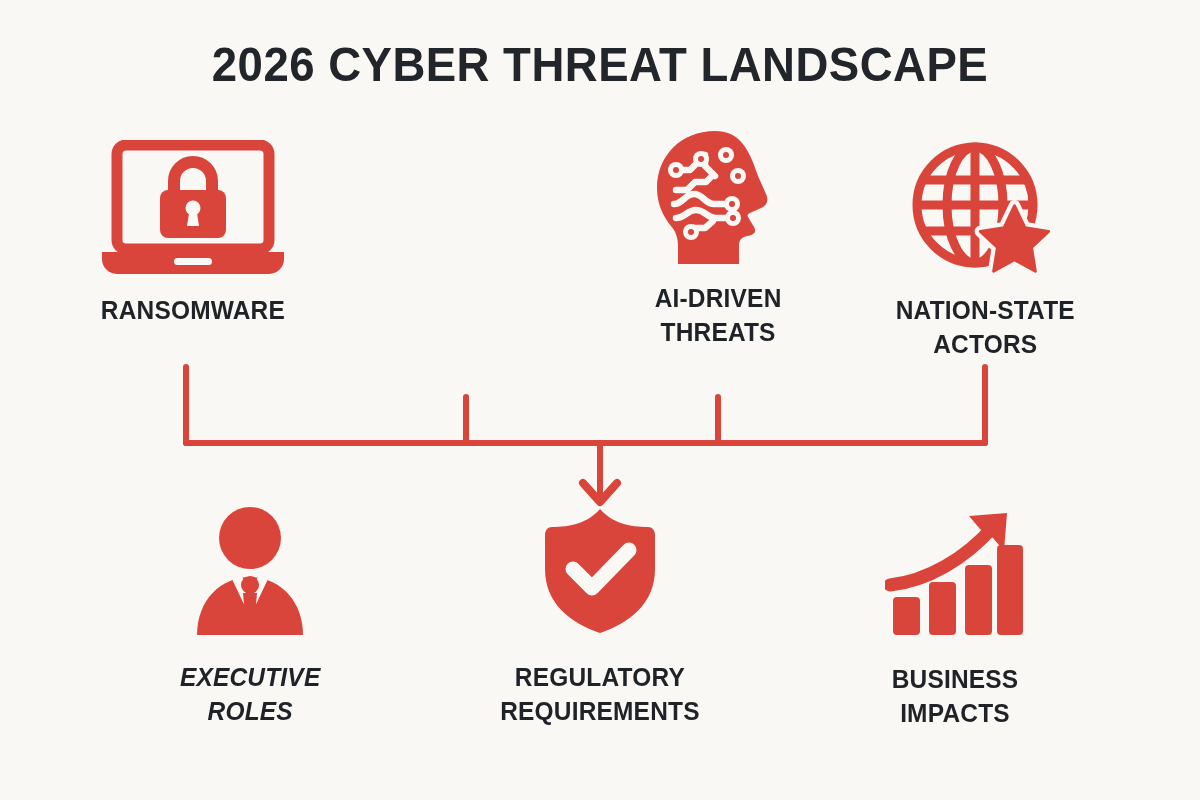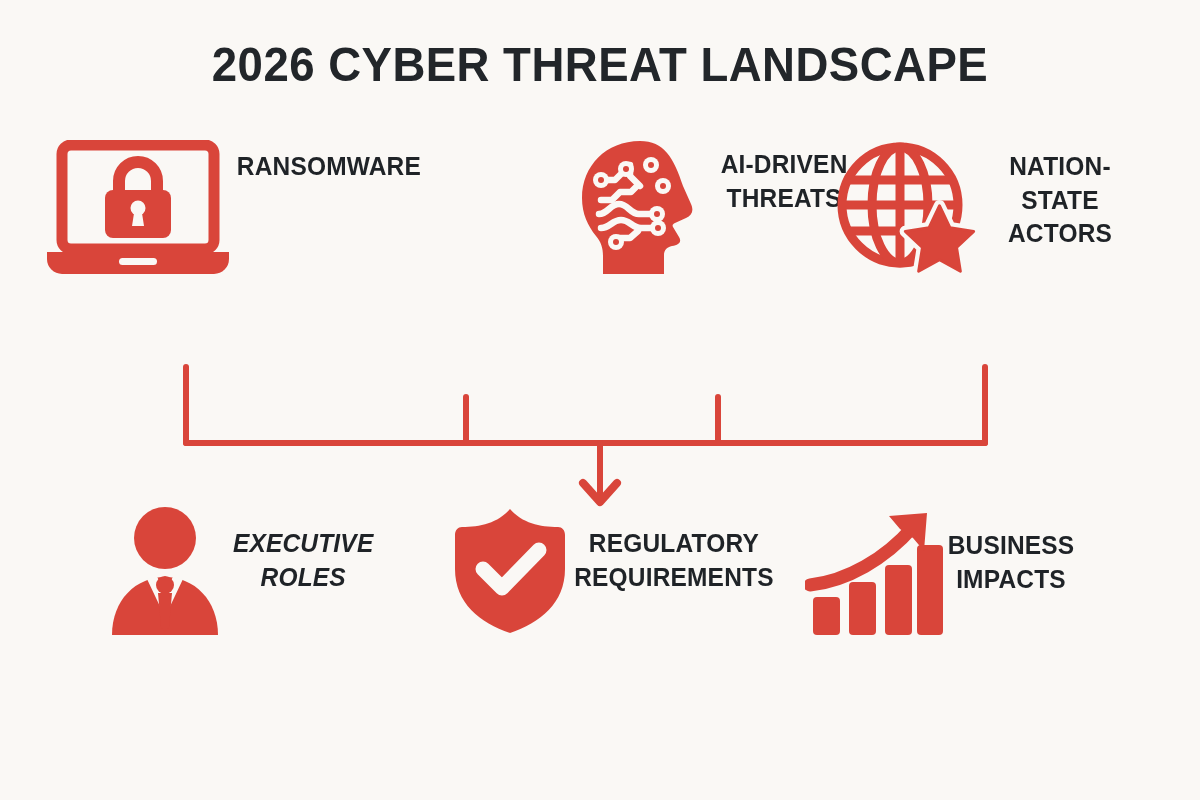--- a/index.html
+++ b/index.html
@@ -21,38 +21,38 @@
     font-weight:bold;
     letter-spacing:0.5px;
     color:#22262a;
     font-family:"Liberation Sans","DejaVu Sans",sans-serif;
     transform:scaleX(0.93);
     transform-origin:center top;
     white-space:nowrap;
   }
 
   
-  .node{position:absolute;display:flex;flex-direction:row;}
+  .node{position:absolute;display:flex;flex-direction:column;align-items:center;}
   .node .icon{display:block;}
   .node .label{
     margin-top:10px;
     text-align:center;
     font-size:25.5px;
     font-weight:bold;
     letter-spacing:0.2px;
     line-height:1.32;
     color:#1f2327;
     white-space:pre-line;
     transform:scaleX(0.96);
   }
 
   
   #node-ransomware   {left:43px;  top:140px; width:300px;}
   #node-supplychain  {left:316px; top:140px; width:300px;}
-  #node-aithreats    {left:568px; top:138px; width:300px;}
+  #node-aithreats    {left:568px; top:128px; width:300px;}
   #node-nationstate  {left:835px; top:140px; width:300px;}
 
   
   #node-executive    {left:100px; top:505px; width:300px;font-style:italic;}
   #node-regulatory   {left:450px; top:505px; width:300px;}
   #node-business     {left:805px; top:507px; width:300px;}
 
   #node-executive .label,
   #node-regulatory .label,
   #node-business .label{margin-top:22px;}

